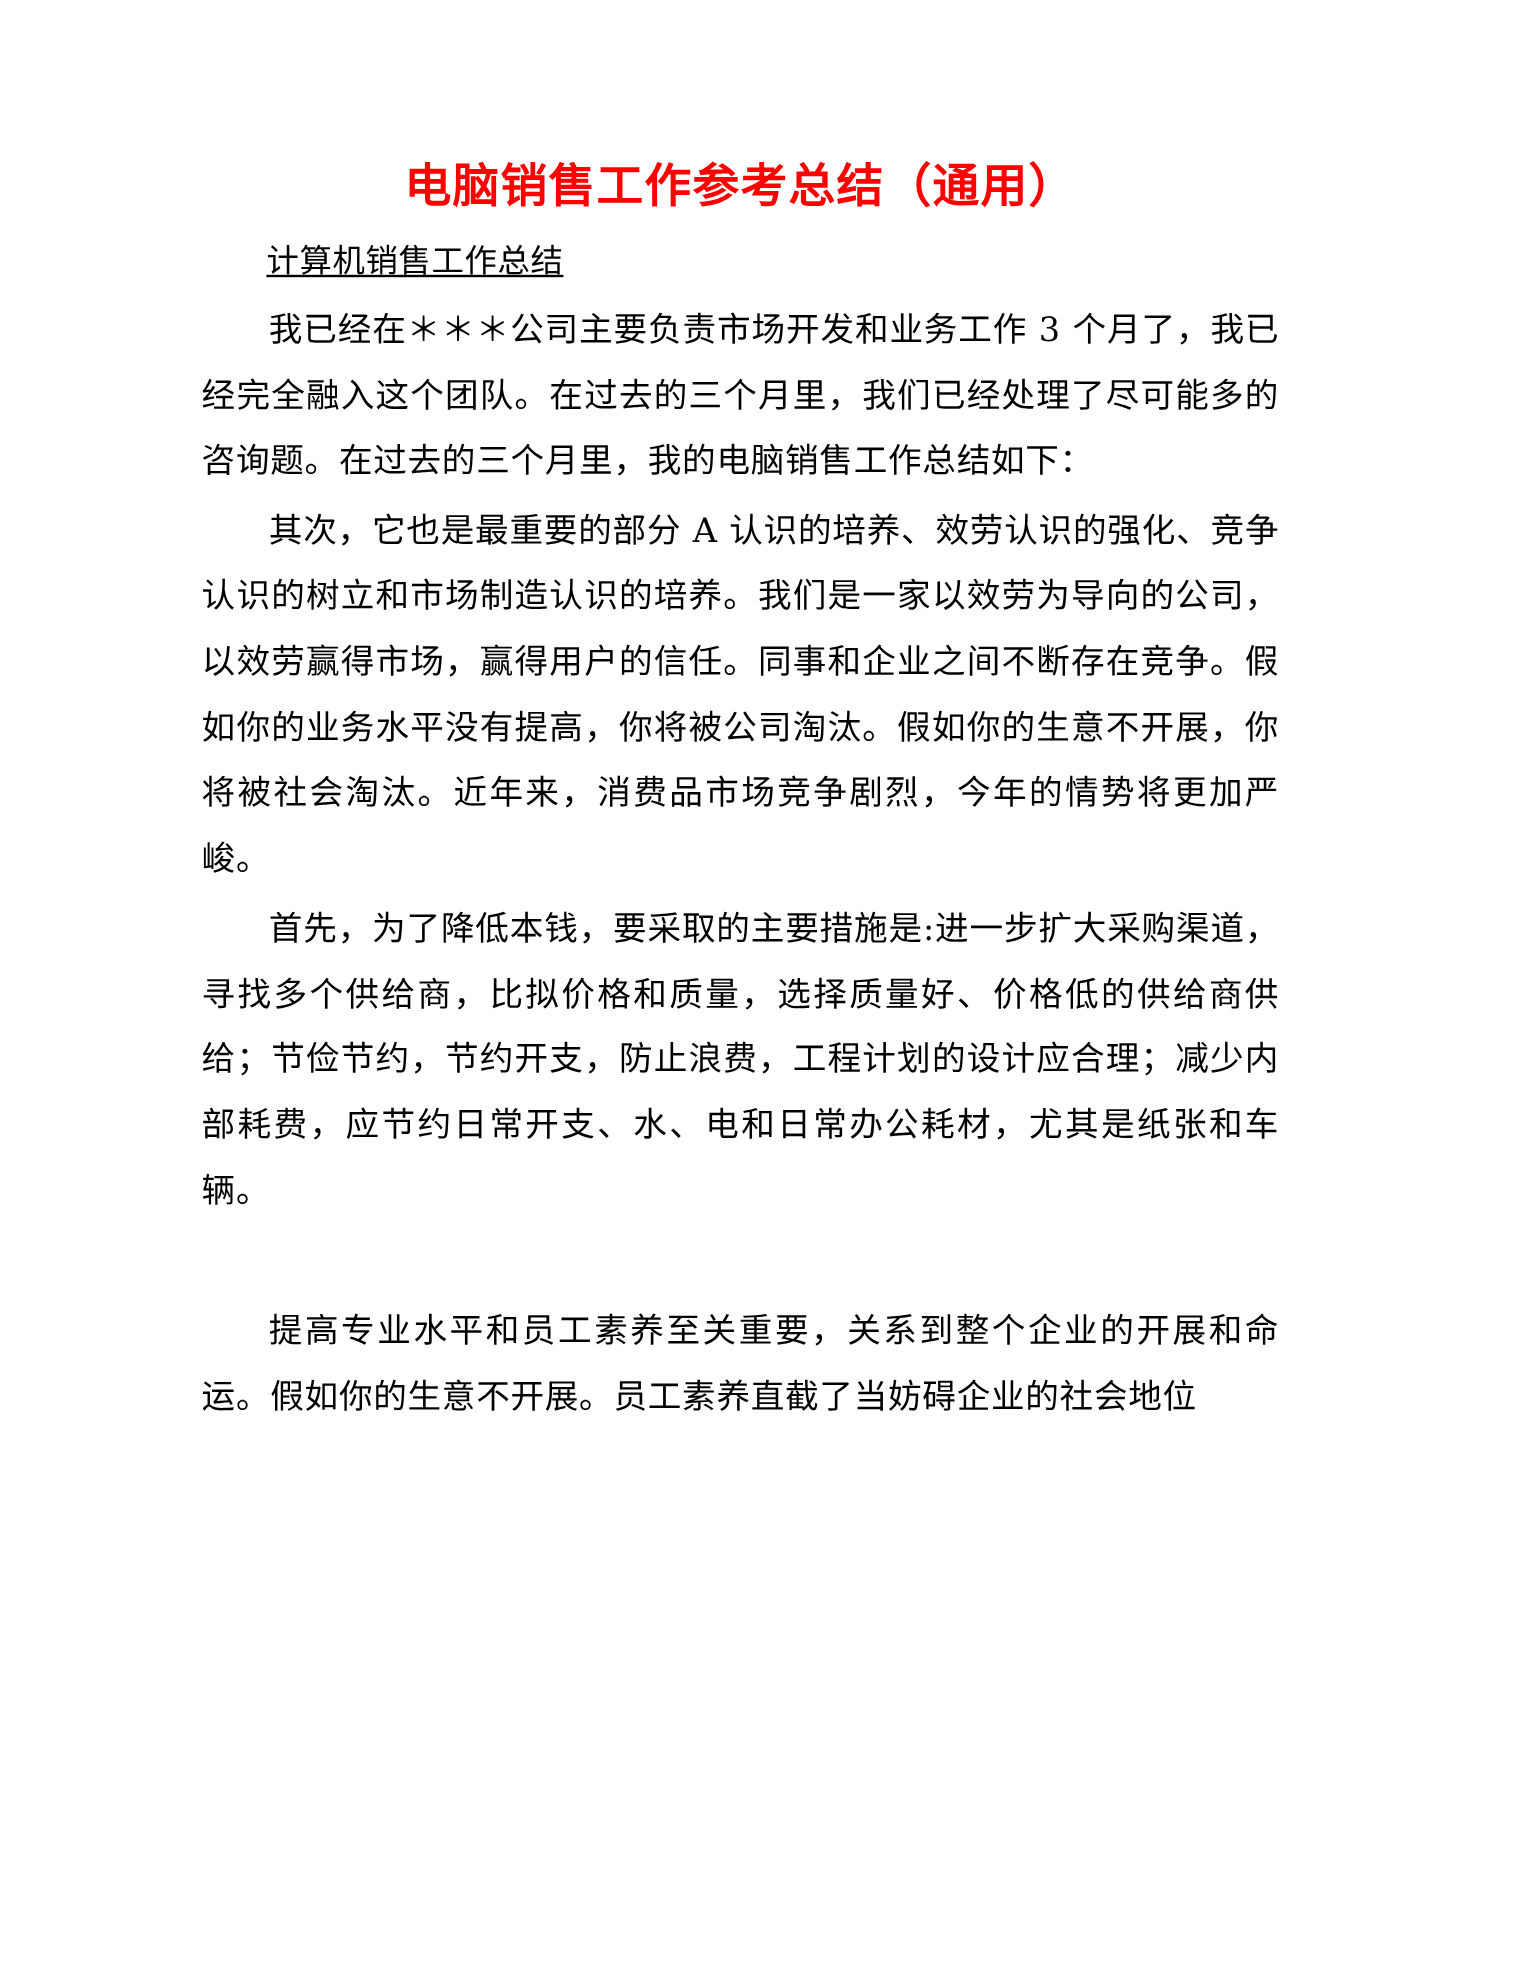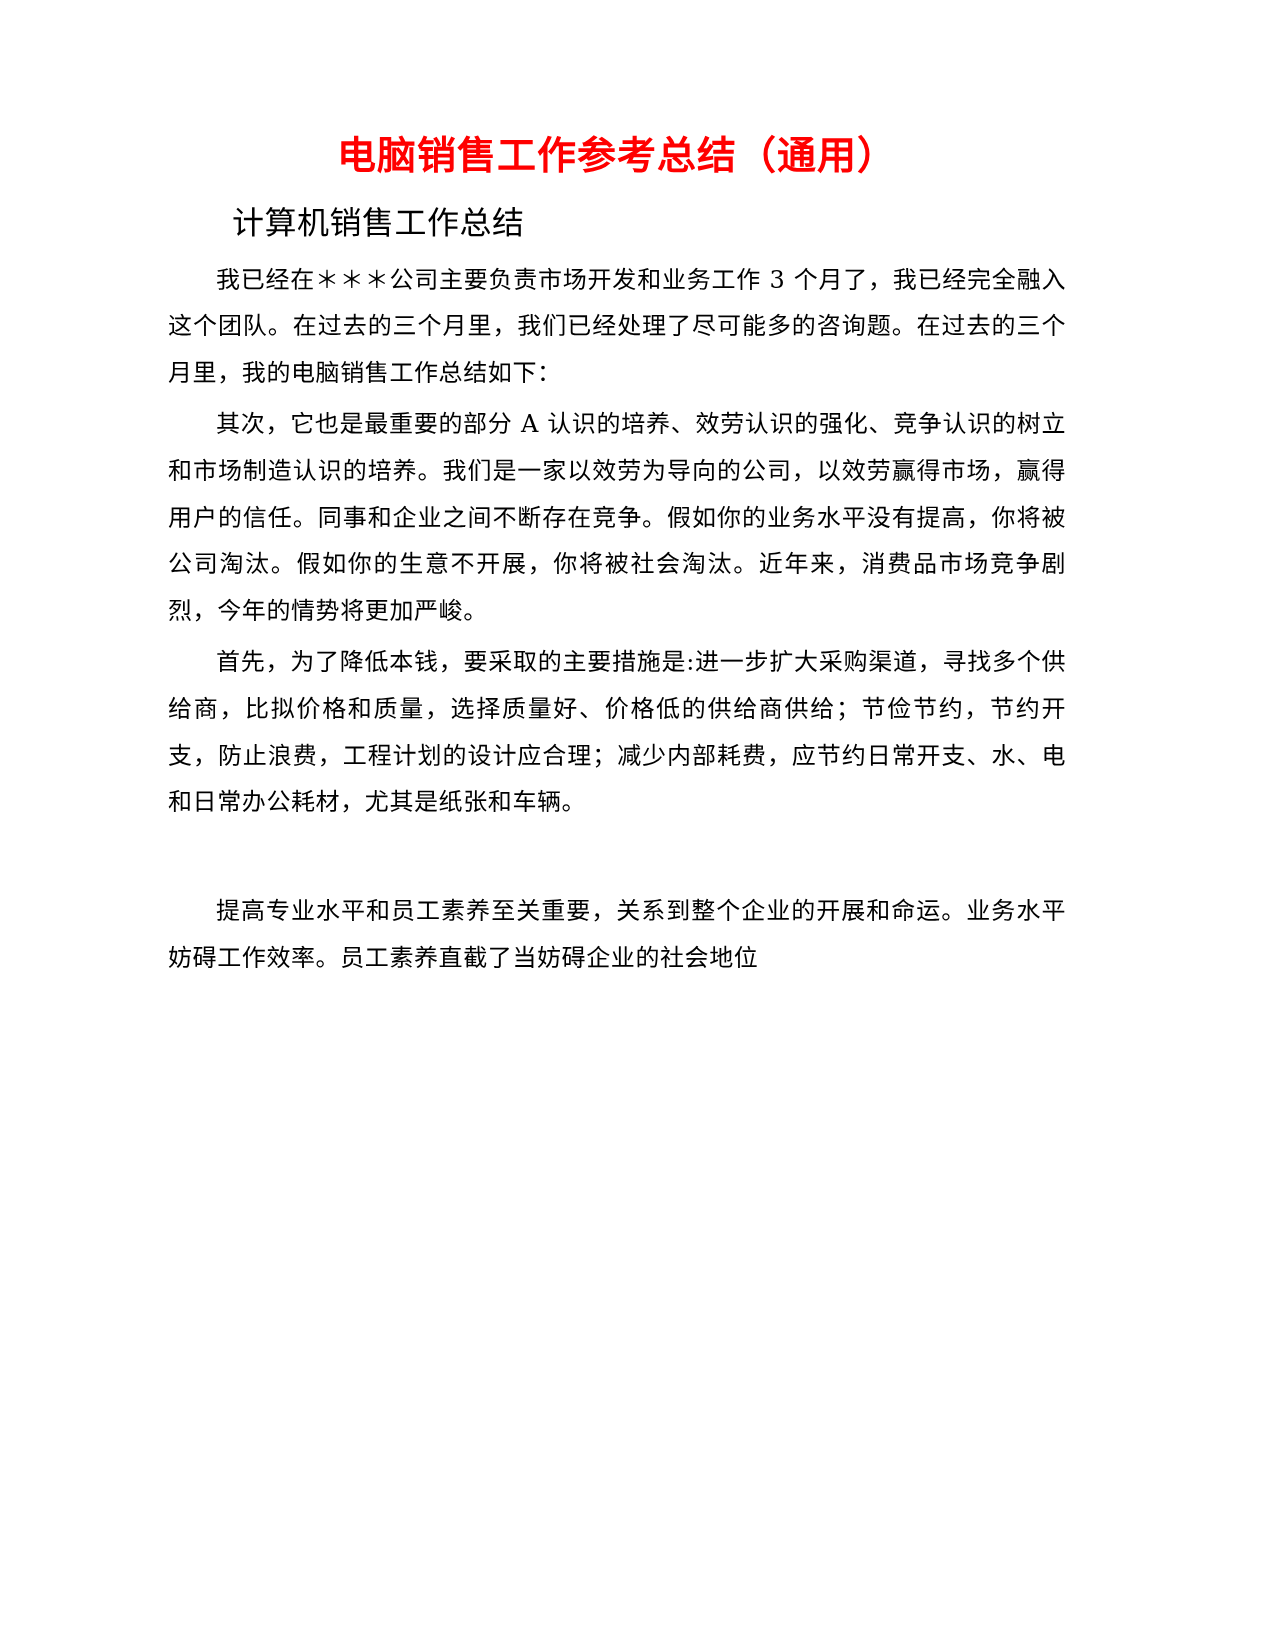--- a/index.html
+++ b/index.html
@@ -27,28 +27,29 @@
     font-weight: bold;
     color: #ff0000;
     font-size: 39px;
     line-height: 1.3;
     text-align: center;
     letter-spacing: 1px;
     margin: 0 0 14px 0;
     white-space: nowrap;
   }
   .subtitle {
-    font-size: 32px;
+    font-size: 27px;
     line-height: 1.75;
     margin: 0 0 6px 0;
     text-indent: 2em;
     letter-spacing: 0.5px;
+    text-decoration: underline;
   }
   .para {
-    font-size: 24px;
+    font-size: 28px;
     line-height: 1.95;
     margin: 0 0 4px 0;
     text-indent: 2em;
     text-align: justify;
     text-justify: inter-ideograph;
     letter-spacing: 0.6px;
   }
   .para.spaced-before {
     margin-top: 62px;
   }
@@ -61,15 +62,15 @@
   <h1 class="doc-title">电脑销售工作参考总结（通用）</h1>
 
   <p class="subtitle">计算机销售工作总结</p>
 
   <p class="para">我已经在＊＊＊公司主要负责市场开发和业务工作 3 个月了，我已经完全融入这个团队。在过去的三个月里，我们已经处理了尽可能多的咨询题。在过去的三个月里，我的电脑销售工作总结如下：</p>
 
   <p class="para">其次，它也是最重要的部分 A 认识的培养、效劳认识的强化、竞争认识的树立和市场制造认识的培养。我们是一家以效劳为导向的公司，以效劳赢得市场，赢得用户的信任。同事和企业之间不断存在竞争。假如你的业务水平没有提高，你将被公司淘汰。假如你的生意不开展，你将被社会淘汰。近年来，消费品市场竞争剧烈，今年的情势将更加严峻。</p>
 
   <p class="para">首先，为了降低本钱，要采取的主要措施是:进一步扩大采购渠道，寻找多个供给商，比拟价格和质量，选择质量好、价格低的供给商供给；节俭节约，节约开支，防止浪费，工程计划的设计应合理；减少内部耗费，应节约日常开支、水、电和日常办公耗材，尤其是纸张和车辆。</p>
 
-  <p class="para spaced-before">提高专业水平和员工素养至关重要，关系到整个企业的开展和命运。业务水平妨碍工作效率。员工素养直截了当妨碍企业的社会地位</p>
+  <p class="para spaced-before">提高专业水平和员工素养至关重要，关系到整个企业的开展和命运。假如你的生意不开展。员工素养直截了当妨碍企业的社会地位</p>
 
 </div>
 
 </body></html>

